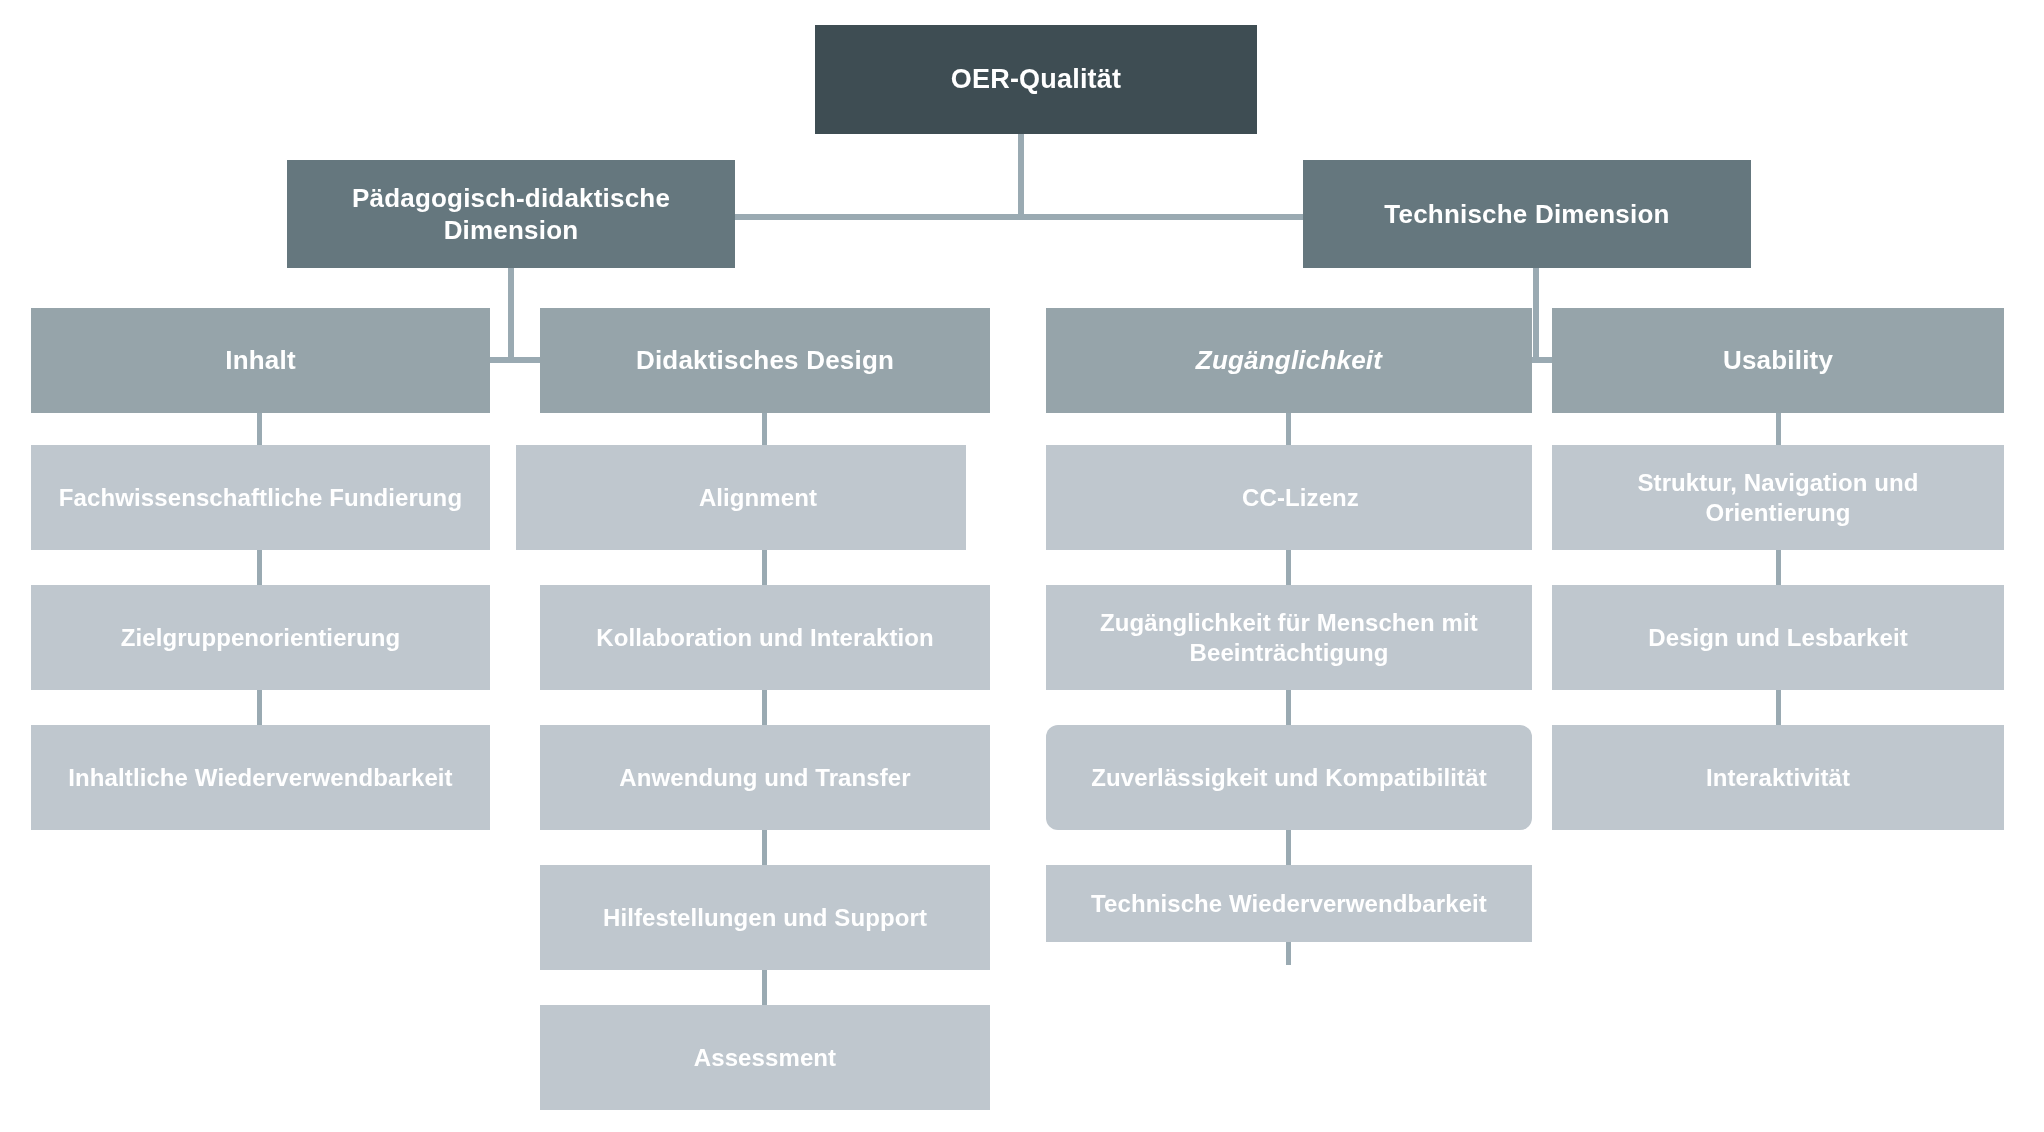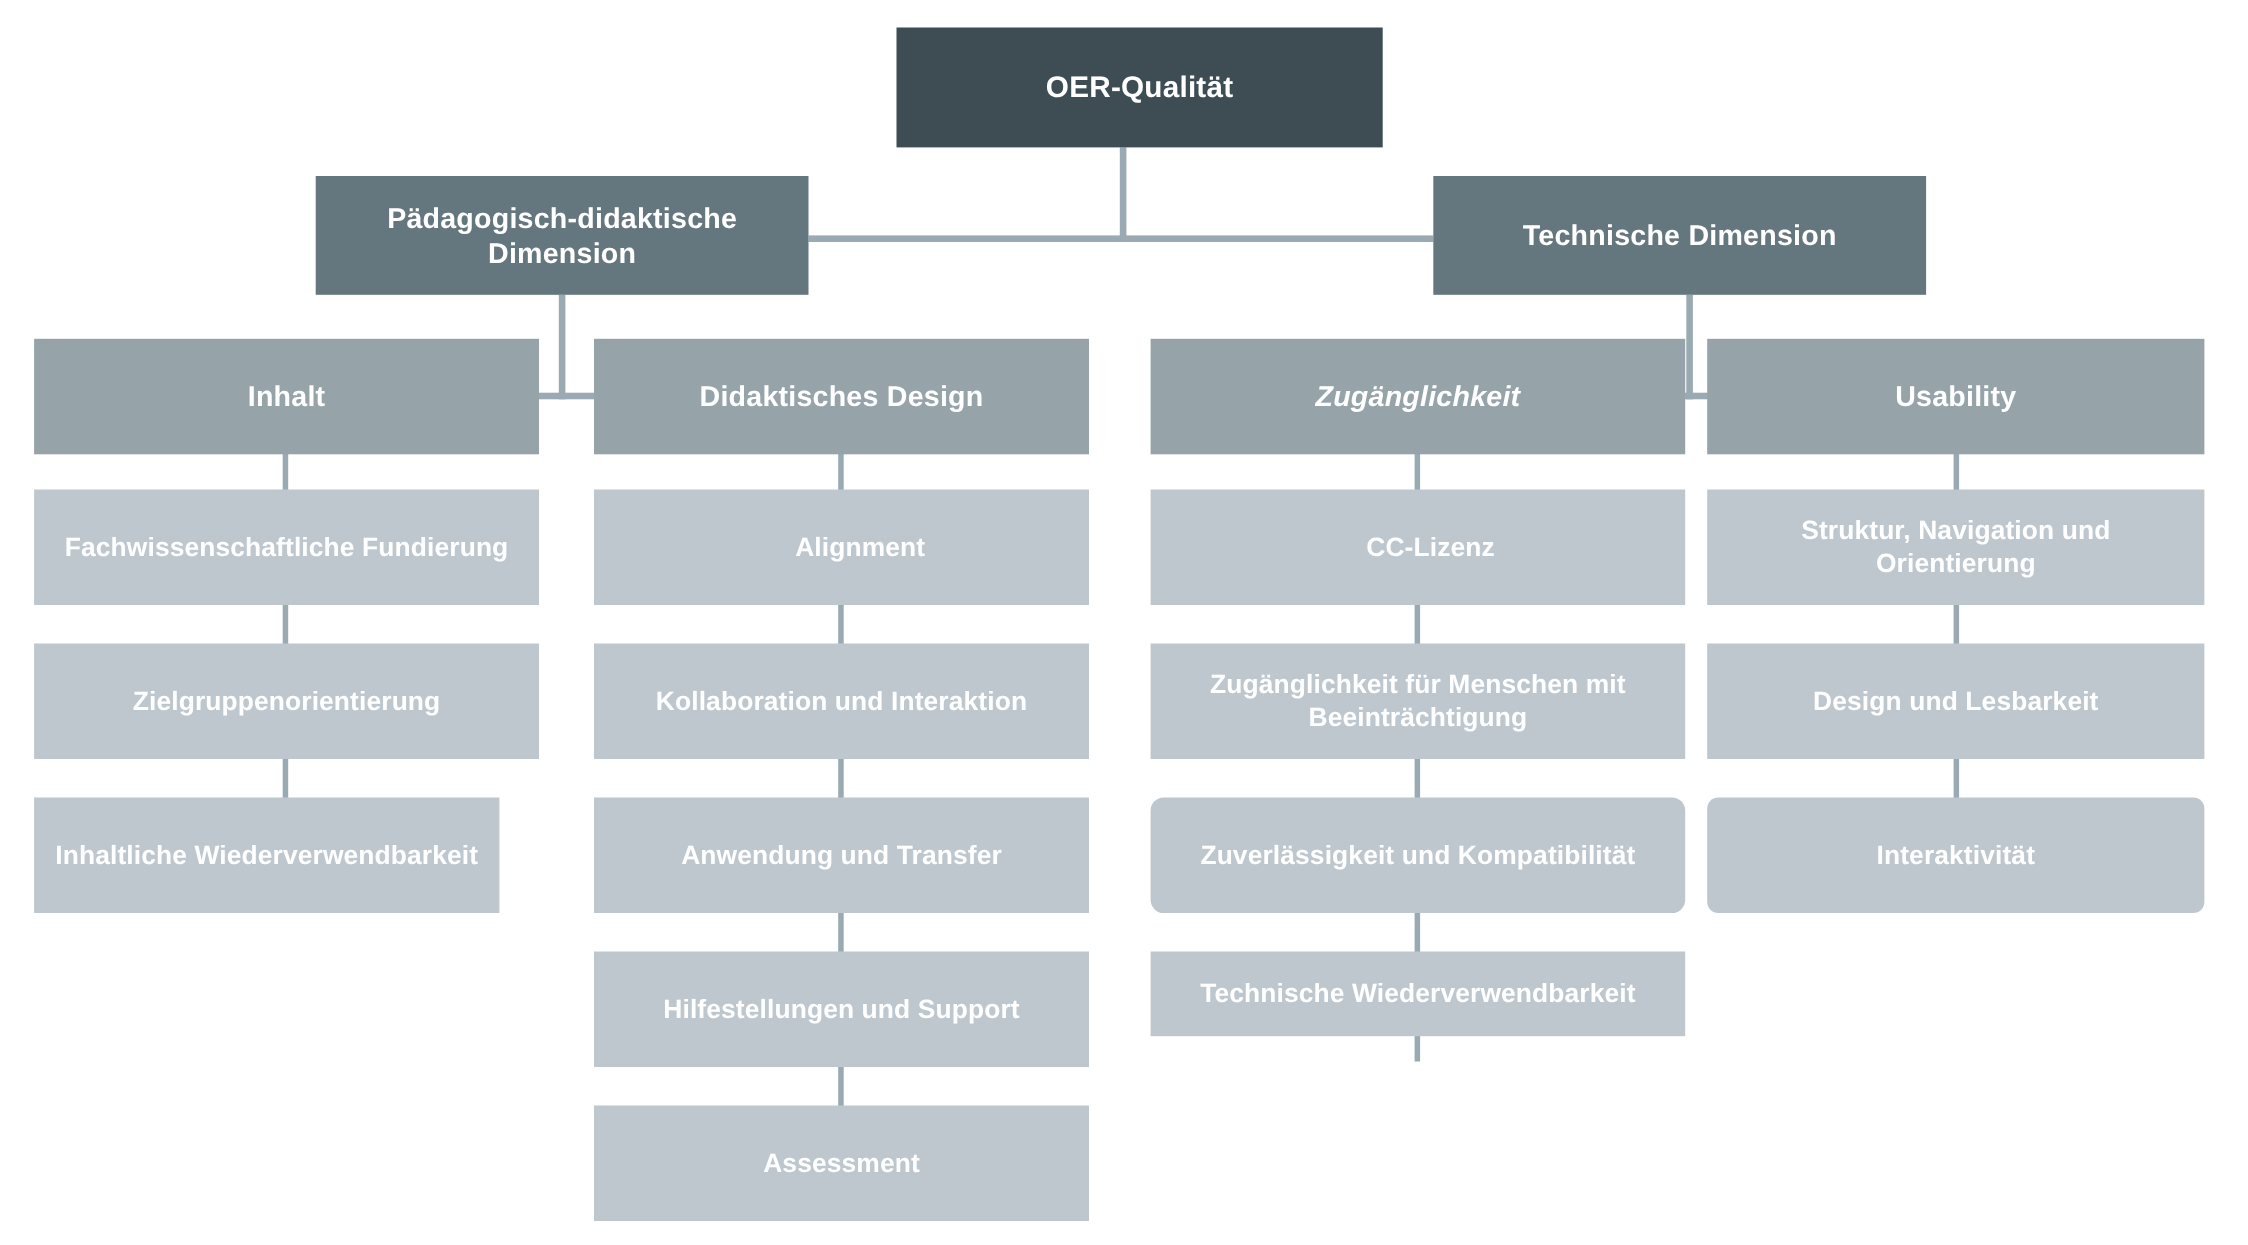--- a/index.html
+++ b/index.html
@@ -106,25 +106,25 @@
   <div class="box lvl-cat" style="left:1552px; top:308px; width:452px; height:105px;">
     <span>Usability</span>
   </div>
 
   <div class="box lvl-leaf" style="left:31px; top:445px; width:459px; height:105px;">
     <span>Fachwissenschaftliche Fundierung</span>
   </div>
   <div class="box lvl-leaf" style="left:31px; top:585px; width:459px; height:105px;">
     <span>Zielgruppenorientierung</span>
   </div>
-  <div class="box lvl-leaf" style="left:31px; top:725px; width:423px; height:105px;">
+  <div class="box lvl-leaf" style="left:31px; top:725px; width:459px; height:105px;">
     <span>Inhaltliche Wiederverwendbarkeit</span>
   </div>
 
-  <div class="box lvl-leaf" style="left:540px; top:445px; width:450px; height:105px;padding-left:44px;">
+  <div class="box lvl-leaf" style="left:516px; top:445px; width:450px; height:105px;padding-left:44px;">
     <span>Alignment</span>
   </div>
   <div class="box lvl-leaf" style="left:540px; top:585px; width:450px; height:105px;">
     <span>Kollaboration und Interaktion</span>
   </div>
   <div class="box lvl-leaf" style="left:540px; top:725px; width:450px; height:105px;">
     <span>Anwendung und Transfer</span>
   </div>
   <div class="box lvl-leaf" style="left:540px; top:865px; width:450px; height:105px;">
     <span>Hilfestellungen und Support</span>
@@ -145,17 +145,17 @@
   <div class="box lvl-leaf" style="left:1046px; top:865px; width:486px; height:77px;">
     <span>Technische Wiederverwendbarkeit</span>
   </div>
 
   <div class="box lvl-leaf" style="left:1552px; top:445px; width:452px; height:105px;">
     <span>Struktur, Navigation und Orientierung</span>
   </div>
   <div class="box lvl-leaf" style="left:1552px; top:585px; width:452px; height:105px;">
     <span>Design und Lesbarkeit</span>
   </div>
-  <div class="box lvl-leaf" style="left:1552px; top:725px; width:452px; height:105px;border-radius:10px;">
+  <div class="box lvl-leaf" style="left:1552px; top:725px; width:452px; height:105px;">
     <span>Interaktivität</span>
   </div>
 
 </div>
 
 </body></html>

